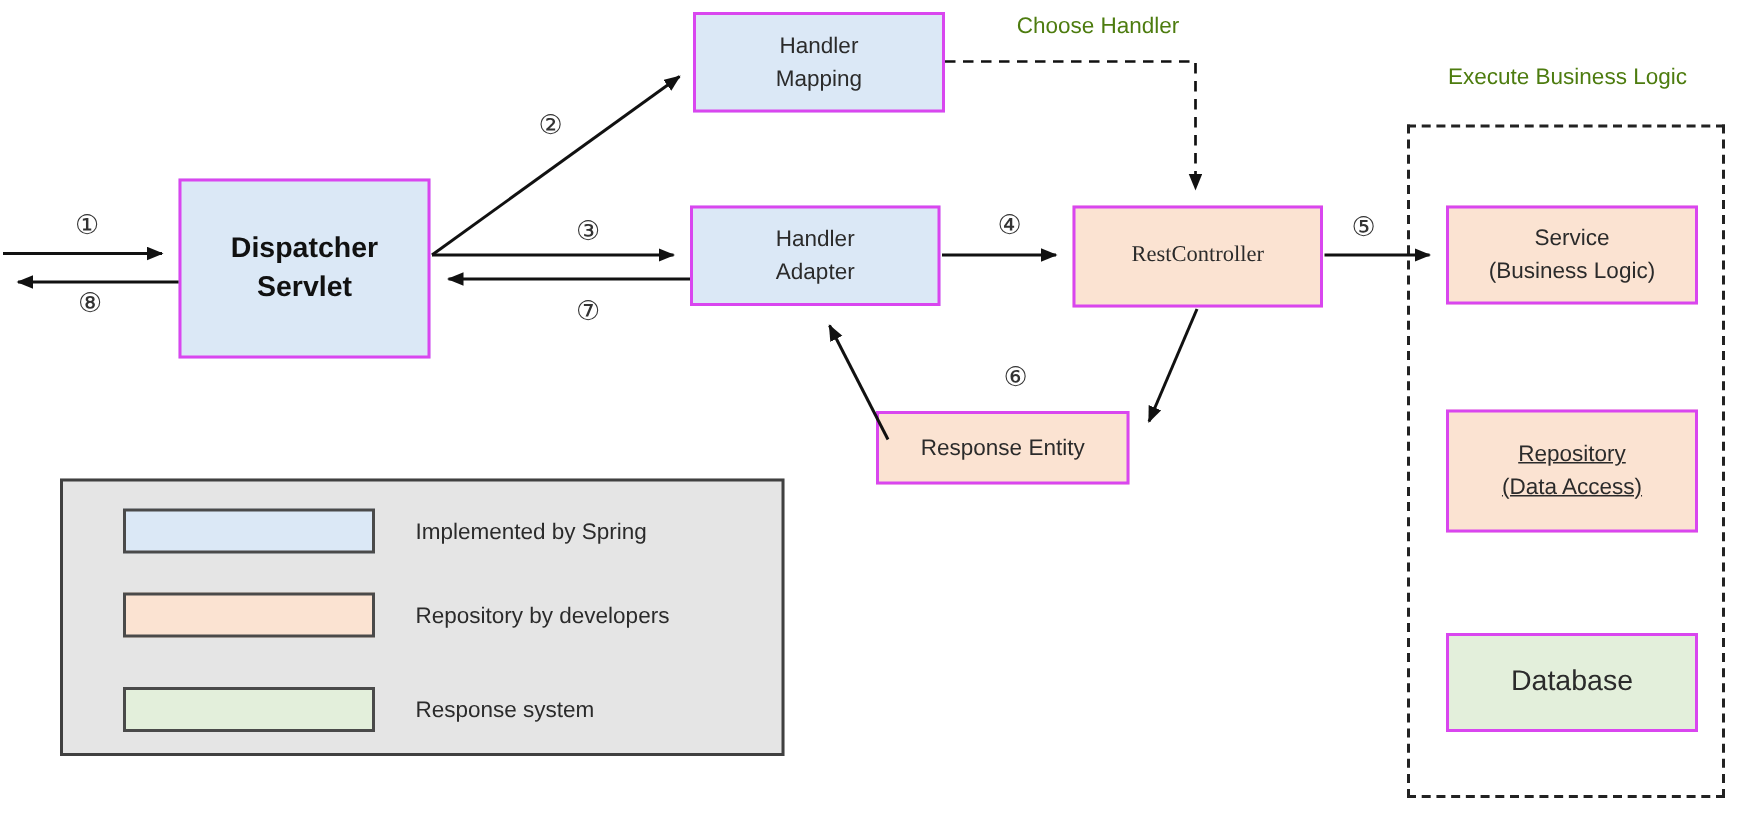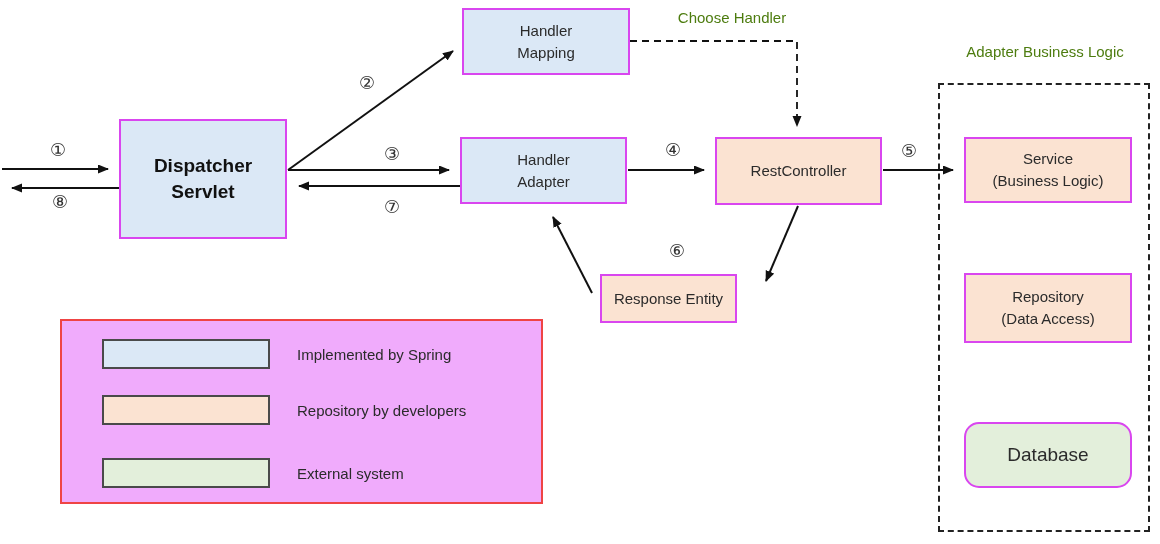--- a/index.html
+++ b/index.html
@@ -8,35 +8,35 @@
     font-family:"Liberation Sans","DejaVu Sans",sans-serif;color:#2b2b2b;
   }
   .wires{position:absolute;left:0;top:0;width:1160px;height:544px;pointer-events:none;z-index:3;}
   .node{
     position:absolute;box-sizing:border-box;border:2px solid #d946ef;
     display:flex;align-items:center;justify-content:center;text-align:center;
     font-size:15px;line-height:1.45;white-space:pre-line;z-index:2;
   }
   .fill-spring{background:#dbe8f6;}
   .fill-dev{background:#fbe3d2;}
-  .fill-ext{background:#e3efdb;border-radius:15px;}
+  .fill-ext{background:#e3efdb;}
   .node.title-node{font-weight:bold;font-size:19px;color:#111;line-height:1.35;}
   .node.big-label{font-size:19px;}
   .dashed-group{
     position:absolute;box-sizing:border-box;border:2px dashed #222;background:transparent;z-index:1;
   }
   .float-label{
     position:absolute;font-size:15px;color:#4d7c0f;text-align:center;z-index:2;white-space:nowrap;
   }
   .step{
     position:absolute;width:32px;font-size:18px;color:#333;text-align:center;z-index:4;
     background:#fff;line-height:1.1;
   }
   .legend{
-    position:absolute;box-sizing:border-box;border:2px solid #ef4444;background:#f0abfc;z-index:2;margin-left:20px;
+    position:absolute;box-sizing:border-box;border:2px solid #404040;background:#e5e5e5;z-index:2;
   }
   .legend .swatch{
     position:absolute;width:168px;height:30px;box-sizing:border-box;border:2px solid #4a4a4a;
   }
   .legend .legend-label{
     position:absolute;font-size:15px;color:#2b2b2b;white-space:nowrap;
   }
 </style>
 </head>
 <body>
@@ -65,41 +65,41 @@
     <line x1="883" y1="170" x2="953" y2="170" stroke="#111" stroke-width="2" marker-end="url(#ah)"></line>
 
     <path d="M630,41 L797,41 L797,126" fill="none" stroke="#111" stroke-width="1.8" stroke-dasharray="7 5" marker-end="url(#ah)"></path>
 
     <line x1="798" y1="206" x2="766" y2="281" stroke="#111" stroke-width="2" marker-end="url(#ah)"></line>
 
     <line x1="592" y1="293" x2="553" y2="217" stroke="#111" stroke-width="2" marker-end="url(#ah)"></line>
   </svg>
 
   <div class="dashed-group" style="left:938px;top:83px;width:212px;height:449px;"></div>
-  <div class="float-label" style="left:945px;top:43px;width:200px;">Adapter Business Logic</div>
+  <div class="float-label" style="left:945px;top:43px;width:200px;">Execute Business Logic</div>
 
   <div class="float-label" style="left:662px;top:9px;width:140px;">Choose Handler</div>
 
   <div class="node fill-spring title-node" style="left:119px;top:119px;width:168px;height:120px;">Dispatcher
 Servlet</div>
 
   <div class="node fill-spring" style="left:462px;top:8px;width:168px;height:67px;">Handler
 Mapping</div>
 
   <div class="node fill-spring" style="left:460px;top:137px;width:167px;height:67px;">Handler
 Adapter</div>
 
-  <div class="node fill-dev" style="left:715px;top:137px;width:167px;height:68px;">RestController</div>
+  <div class="node fill-dev" style="left:715px;top:137px;width:167px;height:68px;font-family:Liberation Serif, serif;">RestController</div>
 
-  <div class="node fill-dev" style="left:600px;top:274px;width:137px;height:49px;">Response Entity</div>
+  <div class="node fill-dev" style="left:584px;top:274px;width:169px;height:49px;">Response Entity</div>
 
   <div class="node fill-dev" style="left:964px;top:137px;width:168px;height:66px;">Service
 (Business Logic)</div>
 
-  <div class="node fill-dev" style="left:964px;top:273px;width:168px;height:70px;">Repository
+  <div class="node fill-dev" style="left:964px;top:273px;width:168px;height:82px;text-decoration:underline;">Repository
 (Data Access)</div>
 
   <div class="node fill-ext big-label" style="left:964px;top:422px;width:168px;height:66px;">Database</div>
 
   <div class="step" style="left:42px;top:141px;">①</div>
   <div class="step" style="left:44px;top:193px;">⑧</div>
   <div class="step" style="left:351px;top:74px;">②</div>
   <div class="step" style="left:376px;top:145px;">③</div>
   <div class="step" style="left:376px;top:198px;">⑦</div>
   <div class="step" style="left:657px;top:141px;">④</div>
@@ -107,16 +107,16 @@
   <div class="step" style="left:661px;top:242px;">⑥</div>
 
   <div class="legend" style="left:40px;top:319px;width:483px;height:185px;">
     <div class="swatch" style="left: 40px; top: 18px; background-color: rgb(219, 232, 246);"></div>
     <div class="legend-label" style="left:235px;top:25px;">Implemented by Spring</div>
 
     <div class="swatch" style="left: 40px; top: 74px; background-color: rgb(251, 227, 210);"></div>
     <div class="legend-label" style="left:235px;top:81px;">Repository by developers</div>
 
     <div class="swatch" style="left: 40px; top: 137px; background-color: rgb(227, 239, 219);"></div>
-    <div class="legend-label" style="left:235px;top:144px;">External system</div>
+    <div class="legend-label" style="left:235px;top:144px;">Response system</div>
   </div>
 
 </div>
 
 </body></html>

